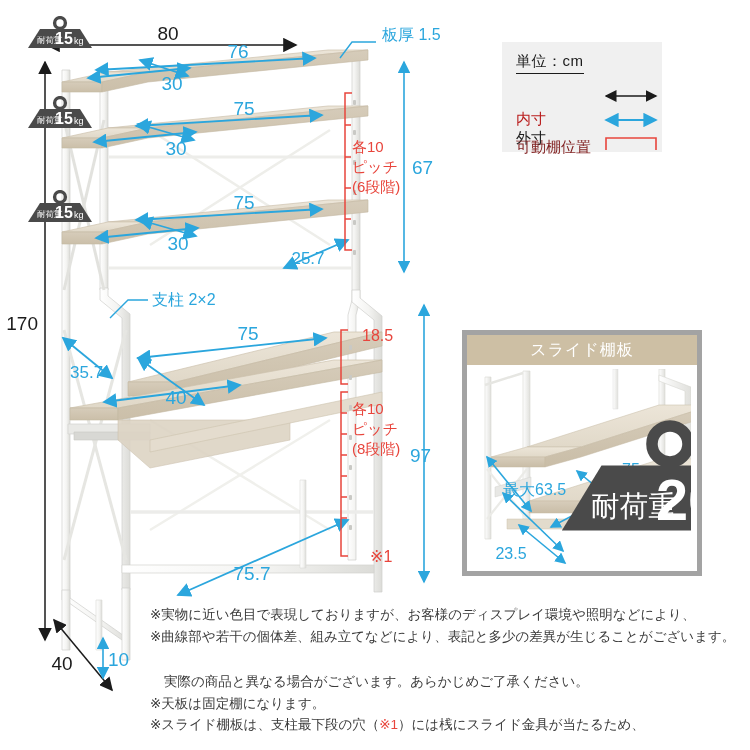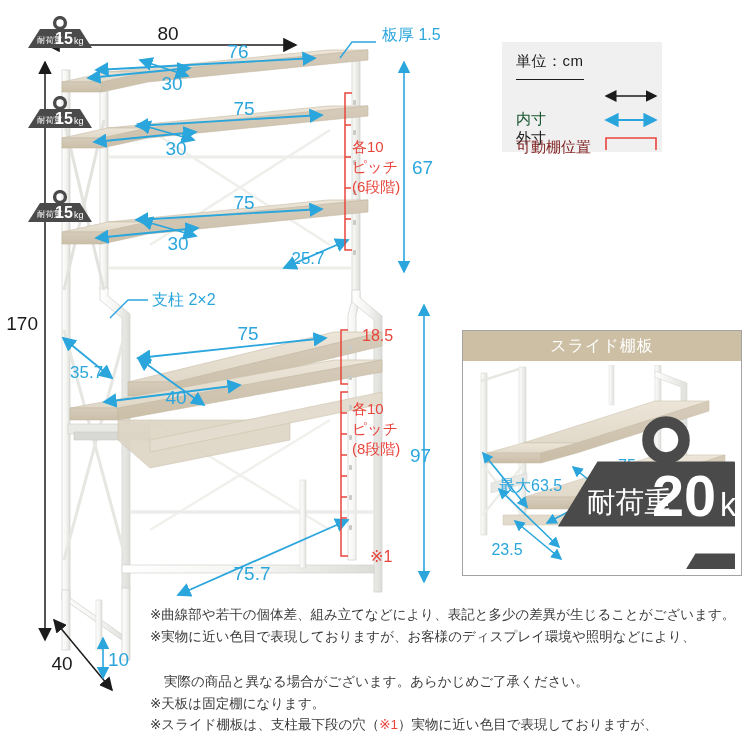--- a/index.html
+++ b/index.html
@@ -12,29 +12,29 @@
   .dim-blue{fill:#2ba6dd;font-size:19px;font-weight:400;}
   .dim-blue-s{fill:#2ba6dd;font-size:17px;}
   .dim-black{fill:#1b1b1b;font-size:19px;}
   .dim-red{fill:#e8453c;font-size:15px;}
   .dim-red-b{fill:#e8453c;font-size:16px;}
   .lbl-blue{fill:#2ba6dd;font-size:16px;}
 
   .legendbox{position:absolute;left:502px;top:42px;width:160px;height:110px;
              background:#f0f0f0;border:0;}
   .legendbox .ttl{position:absolute;left:14px;top:10px;font-size:15px;color:#1b1b1b;
-                  border-bottom:1px solid #1b1b1b;padding-bottom:8px;letter-spacing:.5px;}
+                  border-bottom:1px solid #1b1b1b;padding-bottom:2px;letter-spacing:.5px;}
   .legrow{position:absolute;left:14px;font-size:15px;white-space:nowrap;}
   .legrow.r1{top:44px;color:#1b1b1b;margin-top:43px;}
-  .legrow.r2{top:68px;color:#14532d;}
+  .legrow.r2{top:68px;color:#b91c1c;}
   .legrow.r3{top:96px;color:#7f1d1d;}
   .legarrow{position:absolute;left:100px;width:60px;height:18px;}
 
-  .inset{position:absolute;left:462px;top:330px;width:280px;height:246px;
-         background:#fff;border:1px solid #a3a3a3;box-sizing:border-box;}
+  .inset{position:absolute;left:462px;top:330px;width:240px;height:246px;
+         background:#fff;border:5px solid #a3a3a3;box-sizing:border-box;}
   .inset-hdr{position:absolute;left:0;top:0;width:100%;height:30px;background:#cdbfa4;
              color:#fff;font-size:16px;display:flex;align-items:center;justify-content:center;
              letter-spacing:1px;box-sizing:border-box;}
   .inset-body{position:absolute;left:6px;top:34px;right:6px;bottom:6px;overflow:hidden;}
   .inset-body svg{position:absolute;left:0;top:0;width:274px;height:206px;overflow:visible;}
 
   .notes{position:absolute;left:150px;top:604px;width:600px;}
   .note{font-size:13.5px;color:#3a3a3a;line-height:21.5px;white-space:nowrap;}
   .note .ind{padding-left:14px;display:inline-block;margin-top:24px;}
   .note .mark1{color:#e8453c;}
@@ -447,29 +447,29 @@
           <text x="16" y="26" fill="#fff" font-size="8" font-family="'Liberation Sans',sans-serif">耐荷重</text>
           <text x="45" y="27" fill="#fff" font-size="16" font-weight="bold" text-anchor="middle" font-family="'Liberation Sans',sans-serif">8</text>
           <text x="53" y="27" fill="#fff" font-size="9" font-family="'Liberation Sans',sans-serif">kg</text>
         </svg>
       </div>
     </div>
   </div>
 
   <div class="notes">
     <div class="note">
+      <span>※</span><span>実物に近い色目で表現しておりますが、お客様のディスプレイ環境や照明などにより、</span>
+    </div>
+    <div class="note">
       <span>※</span><span>曲線部や若干の個体差、組み立てなどにより、表記と多少の差異が生じることがございます。</span>
-    </div>
-    <div class="note">
-      <span>※</span><span>実物に近い色目で表現しておりますが、お客様のディスプレイ環境や照明などにより、</span>
     </div>
     <div class="note">
       <span class="ind">実際の商品と異なる場合がございます。あらかじめご了承ください。</span>
     </div>
     <div class="note">
       <span>※</span><span>天板は固定棚になります。</span>
     </div>
     <div class="note">
-      <span>※</span><span>スライド棚板は、支柱最下段の穴（</span><span class="mark1">※1</span><span>）実物に近い色目で表現しておりますが、</span>
+      <span>※</span><span>スライド棚板は、支柱最下段の穴（</span><span class="mark1">※1</span><span>）には桟にスライド金具が当たるため、</span>
     </div>
   </div>
 
 </div>
 
 </body></html>

